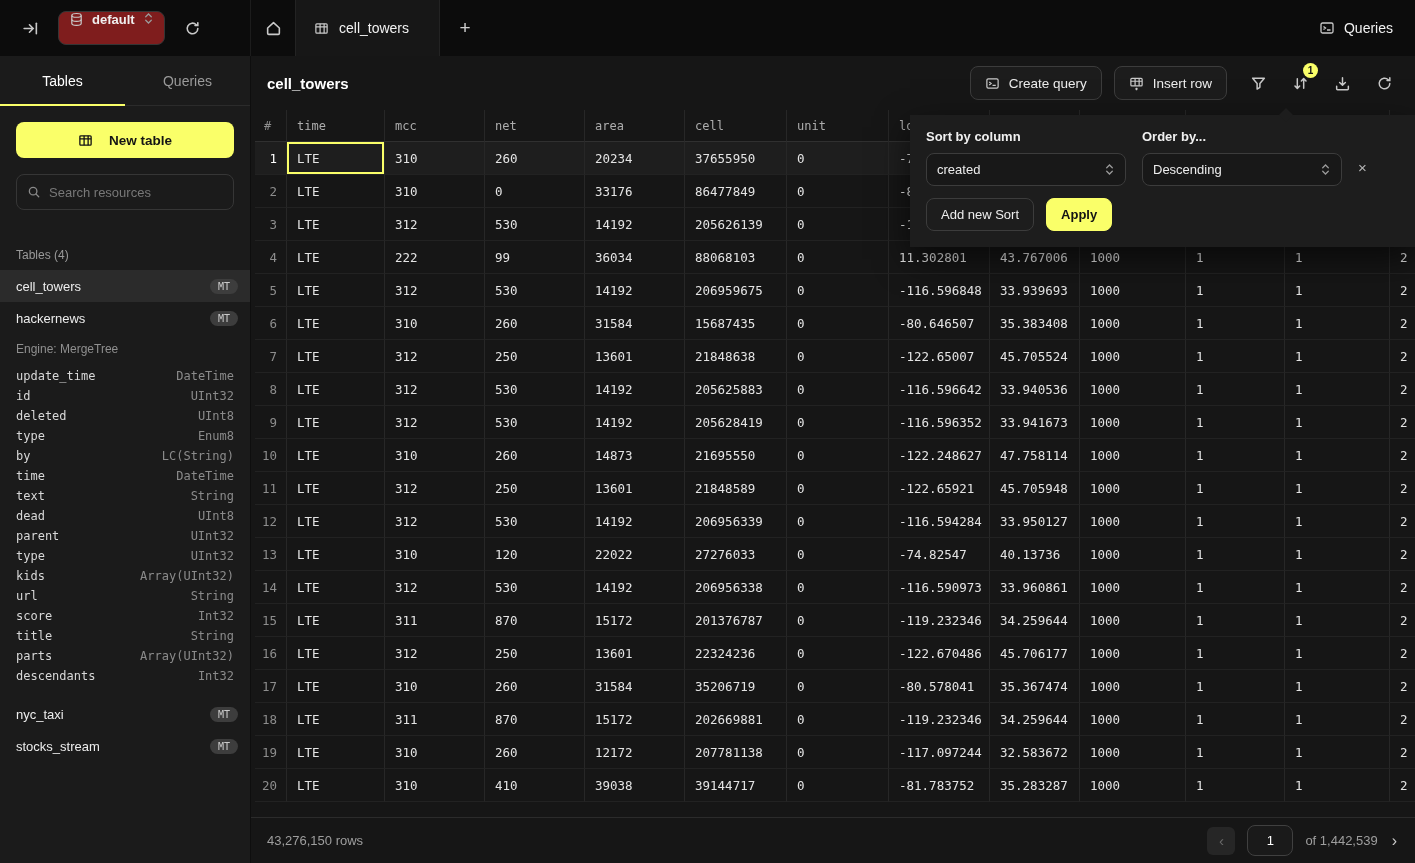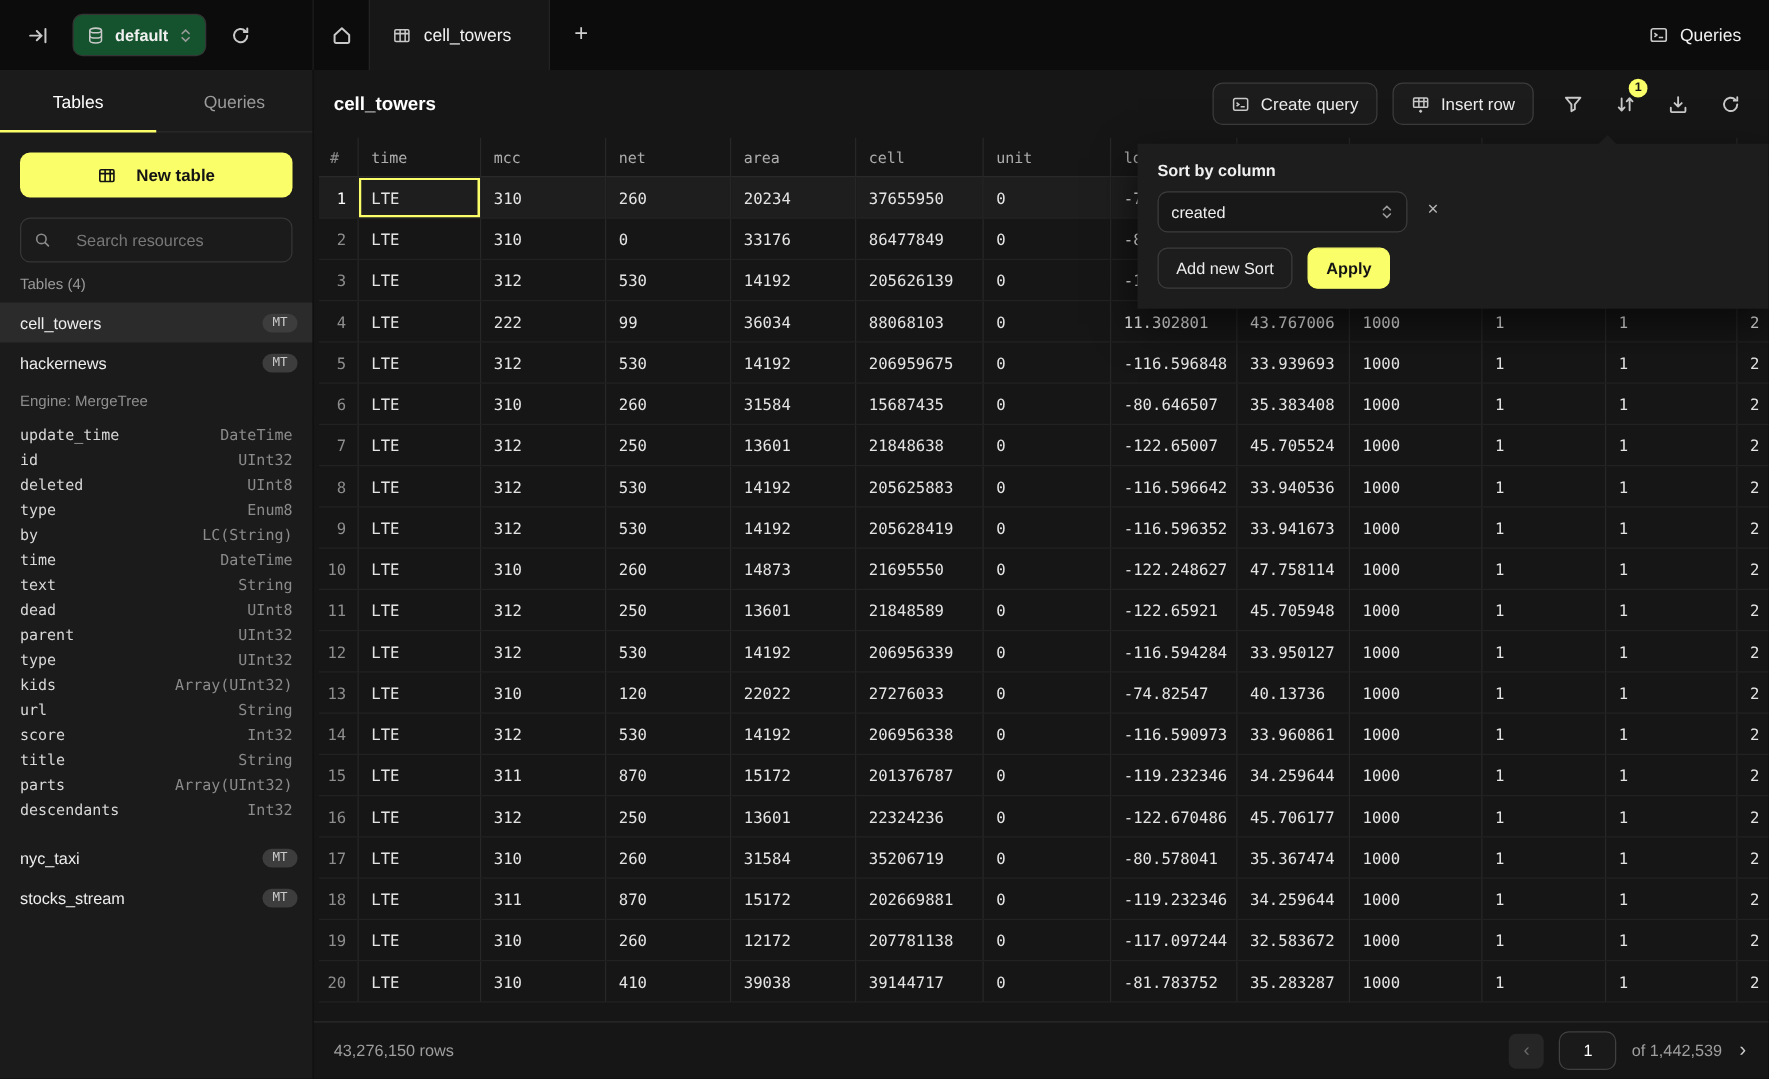--- a/index.html
+++ b/index.html
@@ -4,38 +4,38 @@
 <style>
   *{box-sizing:border-box;margin:0;padding:0}
   html,body{width:1415px;height:863px;overflow:hidden;background:#0c0c0c;
     font-family:"Liberation Sans",sans-serif;color:#e9e9e9;}
   :root{--yellow:#FAFF69;--border:#2a2a2a;--mono:"DejaVu Sans Mono",monospace;}
   .app{width:1415px;height:863px;display:flex;flex-direction:column}
 
   
   .topbar{height:56px;flex:none;display:flex;background:#0c0c0c}
   .topbar-left{width:251px;flex:none;display:flex;align-items:center;gap:12px;padding:0 14px;border-right:1px solid #1c1c1c}
-  .db-select{display:flex;align-items:center;gap:8px;height:34px;padding:0 10px;border:1px solid #353535;border-radius:8px;background:#14532d;cursor:pointer}
+  .db-select{display:flex;gap:8px;height:34px;padding:0 10px;border:1px solid #353535;border-radius:8px;background:#7f1d1d;cursor:pointer}
   .db-select .lbl{font-size:13px;font-weight:700;color:#f0f0f0}
   .ibtn{display:flex;align-items:center;justify-content:center;width:32px;height:32px;background:none;border:none;cursor:pointer;color:#c9c9c9}
   .tabbar{flex:1;display:flex;align-items:stretch}
   .tab-home{width:44px;display:flex;align-items:center;justify-content:center;cursor:pointer}
   .tab{display:flex;align-items:center;gap:10px;padding:0 30px 0 18px;background:#171717;border-left:1px solid #232323;border-right:1px solid #232323;font-size:14px;color:#f2f2f2;cursor:pointer}
   .tab-plus{width:50px;display:flex;align-items:center;justify-content:center;font-size:19px;color:#cfcfcf;cursor:pointer}
   .queries-btn{margin-left:auto;display:flex;align-items:center;gap:9px;padding:0 22px;font-size:14px;color:#f2f2f2;background:none;border:none;cursor:pointer}
 
   
   .body{flex:1;display:flex;min-height:0}
   .sidebar{width:251px;flex:none;background:#1b1b1b;display:flex;flex-direction:column;border-right:1px solid #0e0e0e;overflow:hidden}
   .side-tabs{height:50px;flex:none;display:flex;border-bottom:1px solid #2b2b2b}
   .side-tab{flex:1;display:flex;align-items:center;justify-content:center;font-size:14px;color:#9a9a9a;position:relative;cursor:pointer}
   .side-tab.active{color:#fff}
   .side-tab.active::after{content:"";position:absolute;left:0;right:0;bottom:-1px;height:2px;background:var(--yellow)}
   .new-table{margin:16px 16px 16px;height:36px;flex:none;border-radius:8px;background:var(--yellow);color:#141414;font-size:13.5px;font-weight:700;display:flex;align-items:center;justify-content:center;gap:16px;border:none;cursor:pointer}
-  .search{margin:0 16px 0;height:36px;flex:none;border:1px solid #363636;border-radius:8px;display:flex;align-items:center;gap:20px;padding:0 10px}
+  .search{margin:0 16px 28px;height:36px;flex:none;border:1px solid #363636;border-radius:8px;display:flex;align-items:center;gap:8px;padding:0 10px}
   .search input{background:none;border:none;outline:none;color:#ddd;font-size:13px;flex:1;font-family:"Liberation Sans",sans-serif}
   .search input::placeholder{color:#787878}
   .section-label{padding:10px 16px 8px;font-size:12px;color:#9a9a9a;flex:none}
   .tbl-item{height:32px;flex:none;display:flex;align-items:center;justify-content:space-between;padding:0 12px 0 16px;font-size:13px;color:#ededed;cursor:pointer}
   .tbl-item.selected{background:#2b2b2b}
   .badge{font-size:10px;background:#3d3d3d;color:#cbcbcb;padding:2px 8px;border-radius:8px;font-family:var(--mono)}
   .engine{padding:8px 16px 4px;font-size:12px;color:#8f8f8f;flex:none}
   .schema{padding:6px 16px 12px;font-family:var(--mono);font-size:12px;flex:none}
   .schema-row{display:flex;justify-content:space-between;align-items:center;height:20px}
   .sc-name{color:#d8d8d8}
@@ -653,20 +653,31 @@
             <label>Sort by column</label>
             <div class="select">
               <span>created</span>
               <span>
                 <svg width="11" height="13" viewBox="0 0 10 14" fill="none" stroke="#9a9a9a" stroke-width="1.4" stroke-linecap="round">
                     <path d="M2 5.2 5 2.2l3 3M2 8.8l3 3 3-3"></path>
                   </svg>
               </span>
             </div>
           </div>
+          <div class="popup-col">
+            <label>Order by...</label>
+            <div class="select">
+              <span>Descending</span>
+              <span>
+                <svg width="11" height="13" viewBox="0 0 10 14" fill="none" stroke="#9a9a9a" stroke-width="1.4" stroke-linecap="round">
+                    <path d="M2 5.2 5 2.2l3 3M2 8.8l3 3 3-3"></path>
+                  </svg>
+              </span>
+            </div>
+          </div>
           <button class="popup-close">×</button>
         </div>
         <div class="popup-actions">
           <button class="pbtn">Add new Sort</button>
           <button class="pbtn apply">Apply</button>
         </div>
       </div>
 
     </main>
   </div>

